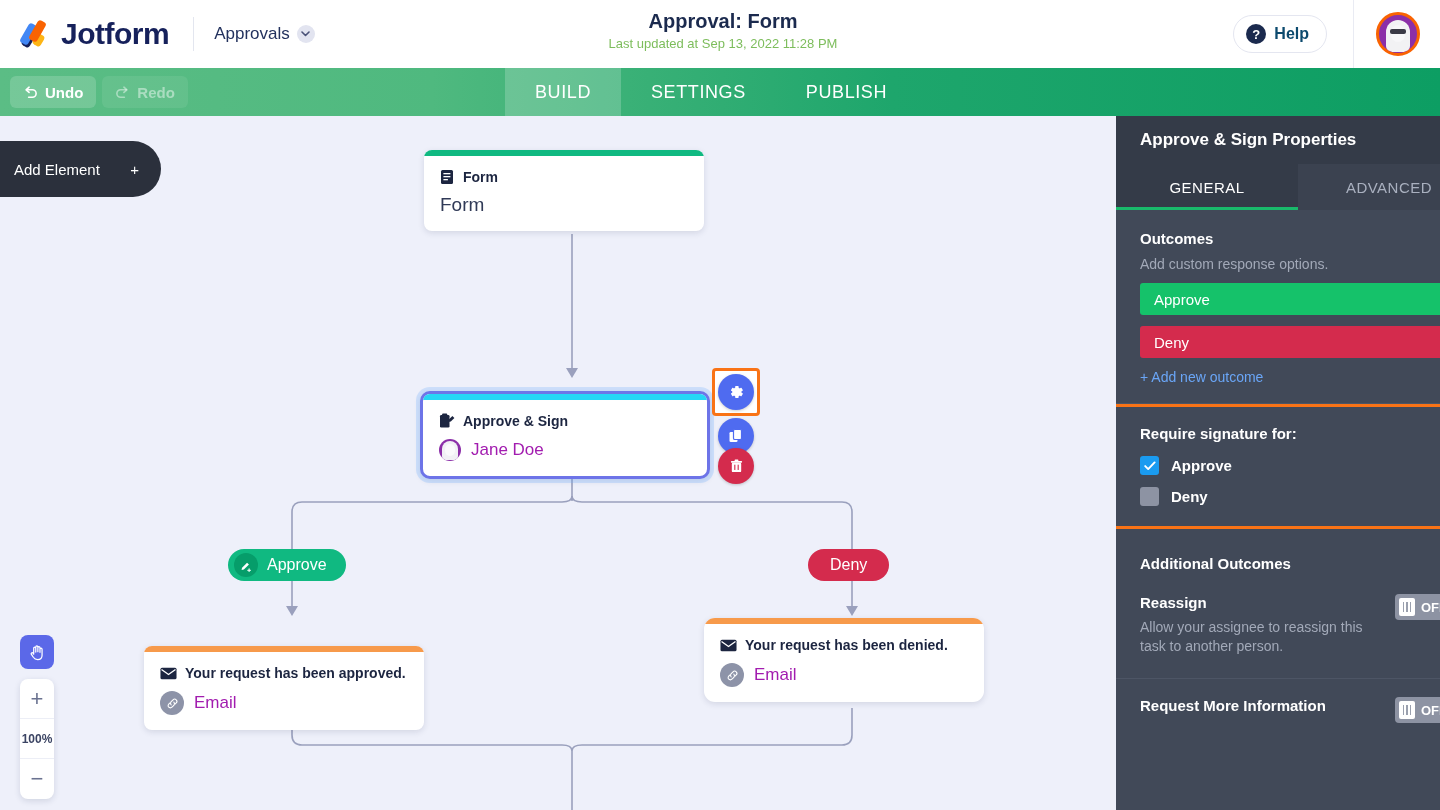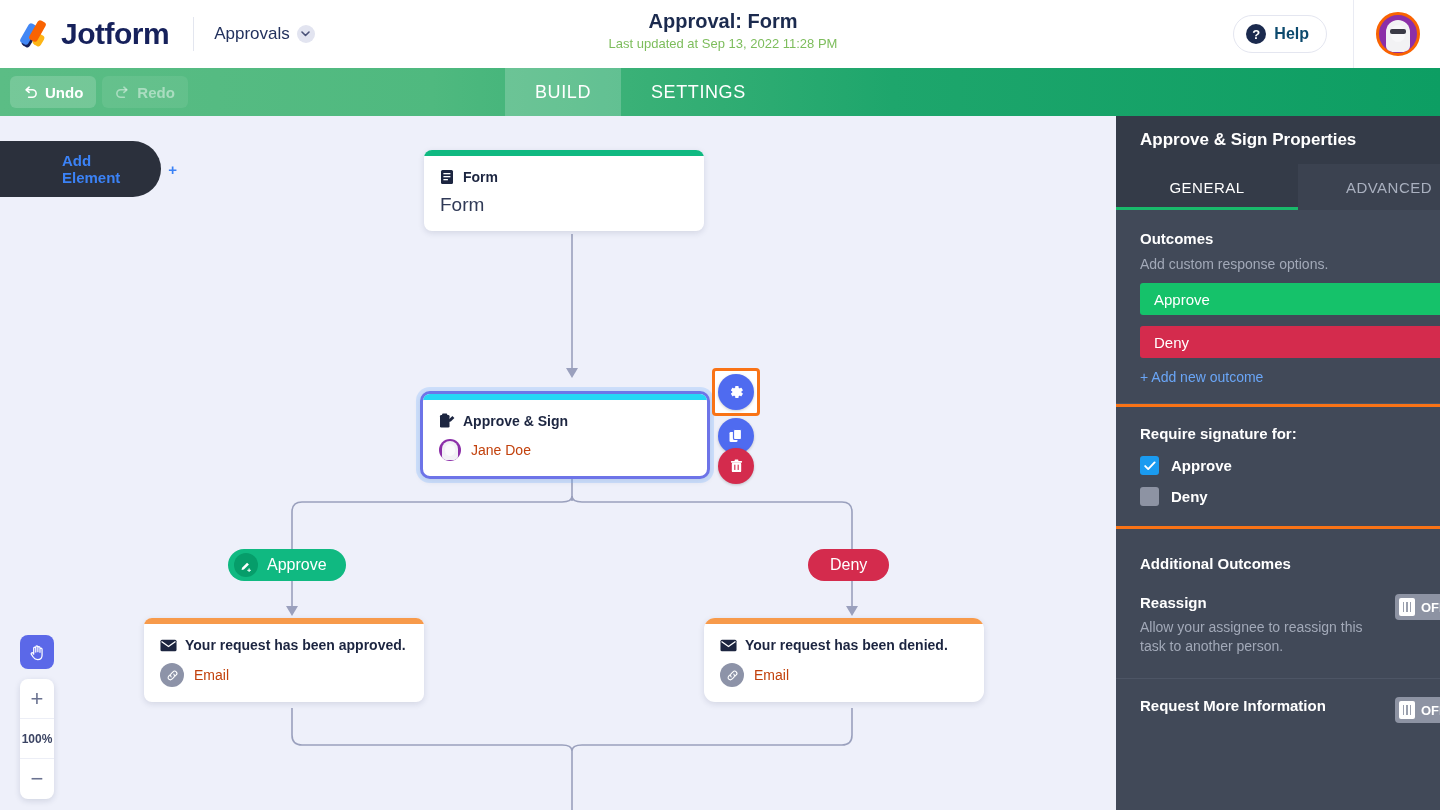--- a/index.html
+++ b/index.html
@@ -79,43 +79,43 @@
   
   .canvas {
     position: absolute; left: 0; top: 116px; width: 1076px; height: 694px;
     background: #eef0fa; overflow: hidden;
   }
   .add-element {
     position: absolute; left: 0; top: 25px; width: 161px; height: 56px;
     background: #2b303c; border-radius: 0 28px 28px 0; display: flex; align-items: center;
     justify-content: space-between; padding: 0 22px 0 14px; cursor: pointer; z-index: 6;
   }
-  .add-element span { color: #3b82f6; font-size: 15px; font-weight: bold; margin-left: 48px; }
+  .add-element span { color: #ffffff; font-size: 15px; font-weight: normal; }
   .plus-glyph { color: #fff; font-size: 27px; font-weight: 300; line-height: 1; }
 
   
   .node {
     position: absolute; background: #fff; border-radius: 8px;
     box-shadow: 0 2px 6px rgba(30,40,80,0.13); overflow: hidden;
   }
   .node-bar { height: 6px; width: 100%; }
   .node-body { padding: 13px 16px 15px 16px; }
   .node-row1 { display: flex; align-items: center; gap: 8px; }
   .node-kind { font-size: 14px; font-weight: bold; color: #1c2540; }
   .node-main { font-size: 19px; color: #303a57; margin-top: 9px; }
   .node-row2 { display: flex; align-items: center; gap: 10px; margin-top: 10px; }
-  .node-person { font-size: 14px; color: #c2410c; }
+  .node-person { font-size: 17px; color: #a21caf; }
 
   .node-form { left: 424px; top: 34px; width: 280px; }
   .node-sign {
     left: 420px; top: 275px; width: 290px; border: 3px solid #6d74e8;
     border-radius: 10px; box-shadow: 0 0 0 4px rgba(120,180,255,0.28), 0 2px 6px rgba(30,40,80,0.13);
   }
   .node-sign .node-bar { background: #25d6f5; }
-  .node-email-a { left: 144px; top: 502px; width: 280px; }
+  .node-email-a { left: 144px; top: 530px; width: 280px; }
   .node-email-b { left: 704px; top: 502px; width: 280px; border-radius: 11px; }
 
   .mini-av {
     width: 22px; height: 22px; border-radius: 50%; background: #8b2fa8; position: relative; overflow: hidden; flex: none;
   }
   .mini-av .h { position: absolute; left: 3px; top: 2px; width: 16px; height: 19px; background: #f1f1f5; border-radius: 8px 8px 4px 4px; }
   .mini-av .f { position: absolute; left: 6px; top: 5px; width: 10px; height: 12px; background: #fafafc; border-radius: 5px; }
   .link-circle {
     width: 24px; height: 24px; border-radius: 50%; background: #8d93a8;
     display: flex; align-items: center; justify-content: center; flex: none;
@@ -277,20 +277,21 @@
         <svg width="15" height="15" viewBox="0 0 16 16">
             <path d="M12 5H6a4 4 0 100 8h4" stroke="rgba(255,255,255,0.45)" stroke-width="1.7" fill="none" stroke-linecap="round"></path>
             <path d="M9.5 2.3l3.2 2.8-3.2 2.8" stroke="rgba(255,255,255,0.45)" stroke-width="1.7" fill="none" stroke-linecap="round" stroke-linejoin="round"></path>
           </svg>
         <span>Redo</span>
       </div>
     </div>
     <div class="tabs">
       <div class="tab active">BUILD</div>
       <div class="tab">SETTINGS</div>
+      <div class="tab">PUBLISH</div>
     </div>
   </div>
 
   <div class="canvas">
 
     <svg class="flow-svg">
 
       <path d="M572 118 L572 256" stroke="#9aa0bd" stroke-width="1.6" fill="none"></path>
       <path d="M566 252 L578 252 L572 262 Z" fill="#9aa0bd"></path>
 

